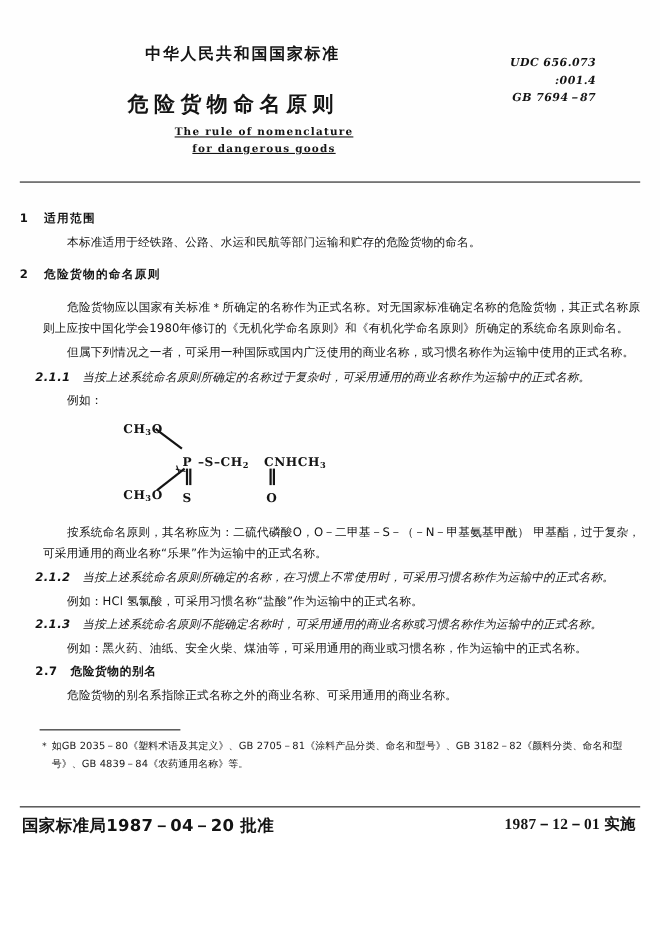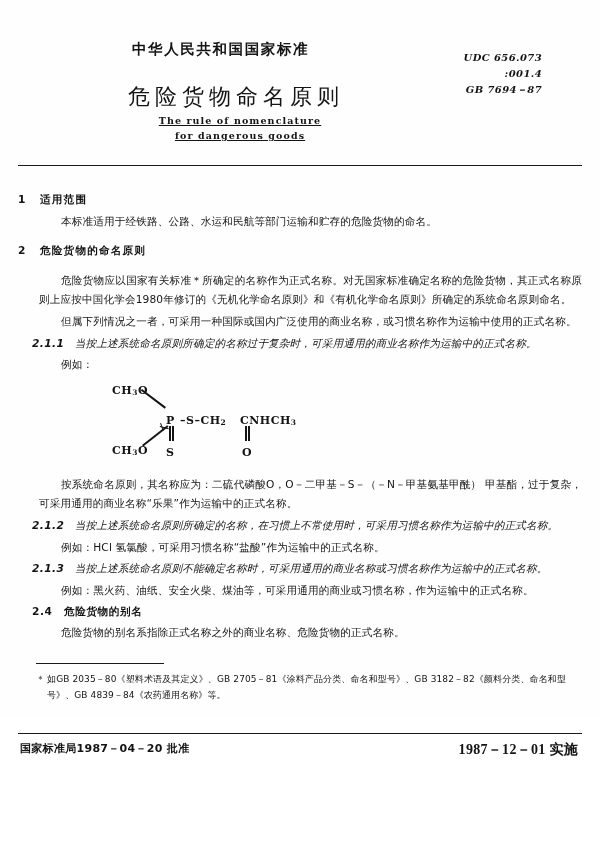--- a/index.html
+++ b/index.html
@@ -30,24 +30,24 @@
     left: 132px;
     top: 40px;
     font-size: 14.5px;
     font-weight: bold;
     letter-spacing: 1.6px;
     font-family: "DejaVu Sans", "Liberation Sans", sans-serif;
     white-space: nowrap;
   }
   .hdr-title {
     position: absolute;
-    left: 128px;
+    left: 116px;
     top: 82px;
-    font-size: 22px;
-    font-weight: normal;
+    font-size: 19px;
+    font-weight: bold;
     letter-spacing: 5px;
     font-family: "DejaVu Sans", "Liberation Sans", sans-serif;
     white-space: nowrap;
   }
   .hdr-en {
     position: absolute;
     left: 140px;
     top: 113px;
     width: 200px;
     text-align: center;
@@ -177,21 +177,21 @@
     left: 18px;
     top: 733px;
     width: 564px;
     height: 0;
     border-top: 1.8px solid #1a1a1a;
   }
   .ftr-left {
     position: absolute;
     left: 20px;
     top: 741px;
-    font-size: 11px;
+    font-size: 15px;
     font-weight: bold;
     font-family: "DejaVu Sans", "Liberation Sans", sans-serif;
     white-space: nowrap;
     letter-spacing: 0.3px;
   }
   .ftr-right {
     position: absolute;
     right: 22px;
     top: 741px;
     font-size: 14px;
@@ -288,24 +288,24 @@
 
     <div class="p ind">例如：HCl 氢氯酸，可采用习惯名称“盐酸”作为运输中的正式名称。</div>
 
     <div class="p clause">
       <b>2.1.3</b>&nbsp;&nbsp;&nbsp;<span>当按上述系统命名原则不能确定名称时，可采用通用的商业名称或习惯名称作为运输中的正式名称。</span>
     </div>
 
     <div class="p ind">例如：黑火药、油纸、安全火柴、煤油等，可采用通用的商业或习惯名称，作为运输中的正式名称。</div>
 
     <div class="h2">
-      <span class="num">2.4</span><span>危险货物的别名</span>
-    </div>
-
-    <div class="p ind">危险货物的别名系指除正式名称之外的商业名称、危险货物的正式名称。</div>
+      <span class="num">2.7</span><span>危险货物的别名</span>
+    </div>
+
+    <div class="p ind">危险货物的别名系指除正式名称之外的商业名称、可采用通用的商业名称。</div>
 
   </div>
 
   <div class="fn-rule"></div>
   <div class="footnote">
     <span class="star">＊</span>
     <div class="fntext">如GB 2035－80《塑料术语及其定义》、GB 2705－81《涂料产品分类、命名和型号》、GB 3182－82《颜料分类、命名和型号》、GB 4839－84《农药通用名称》等。</div>
   </div>
 
   <div class="rule-bottom"></div>

